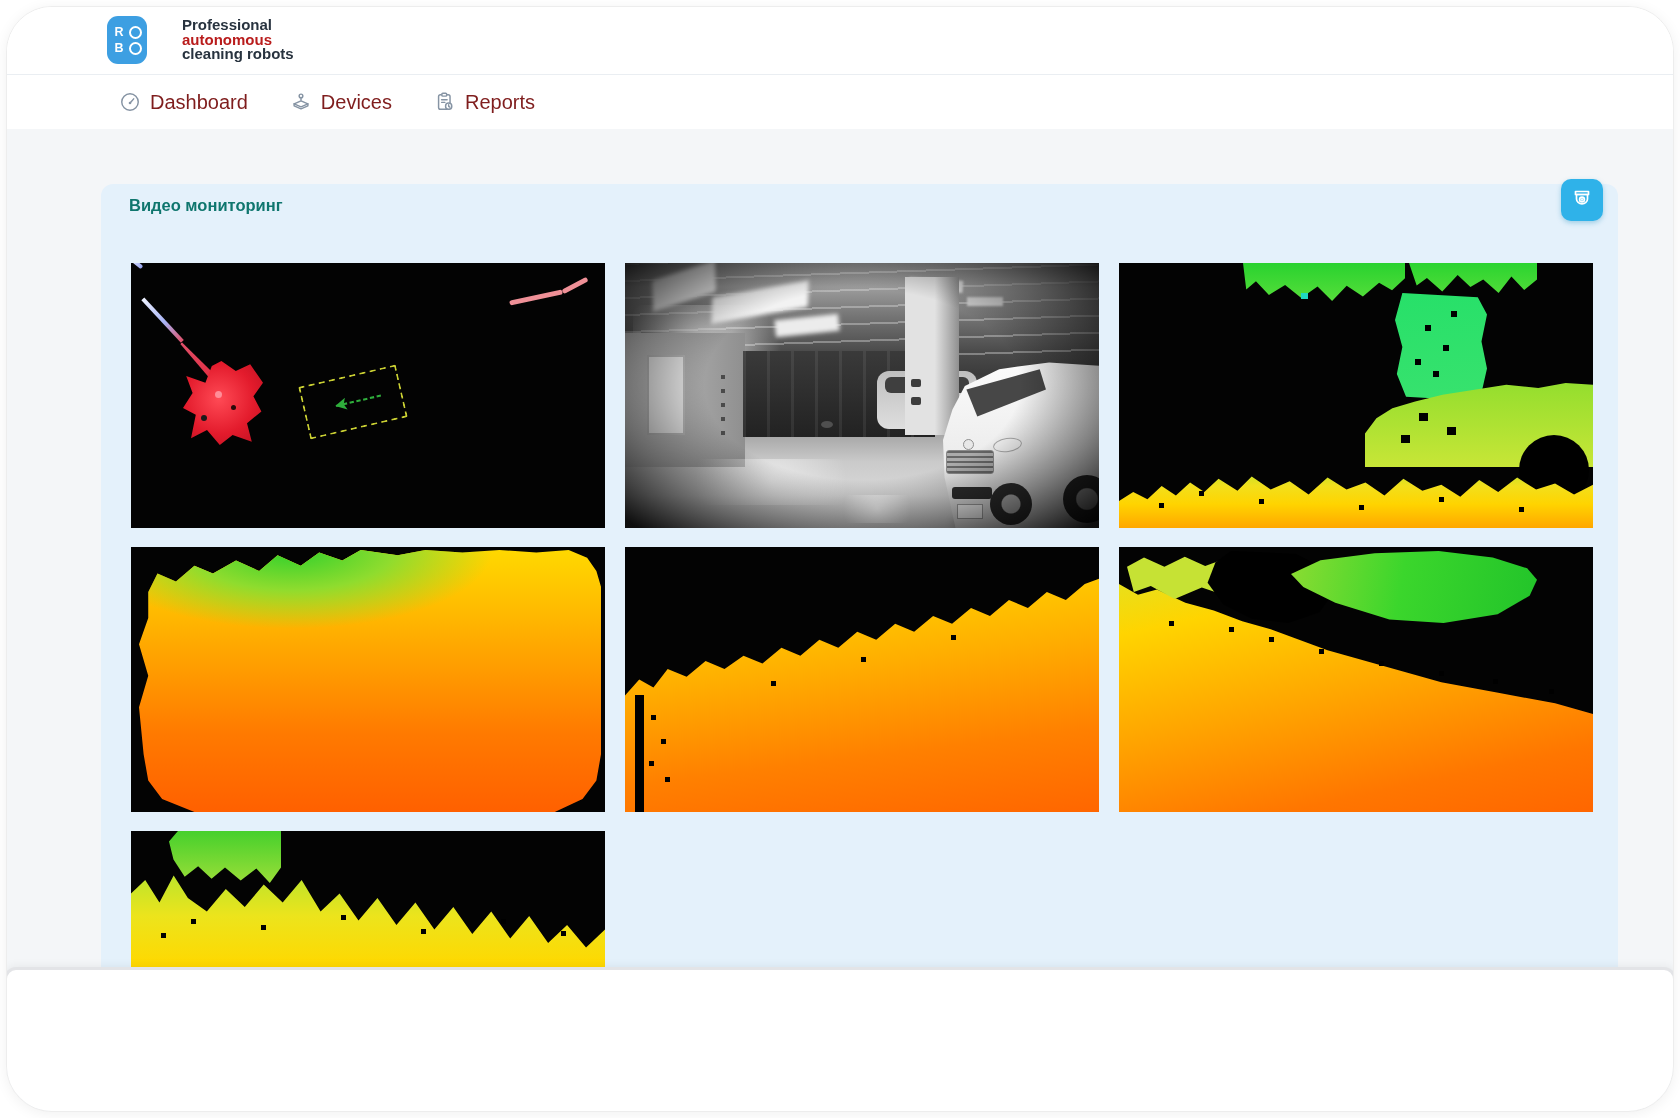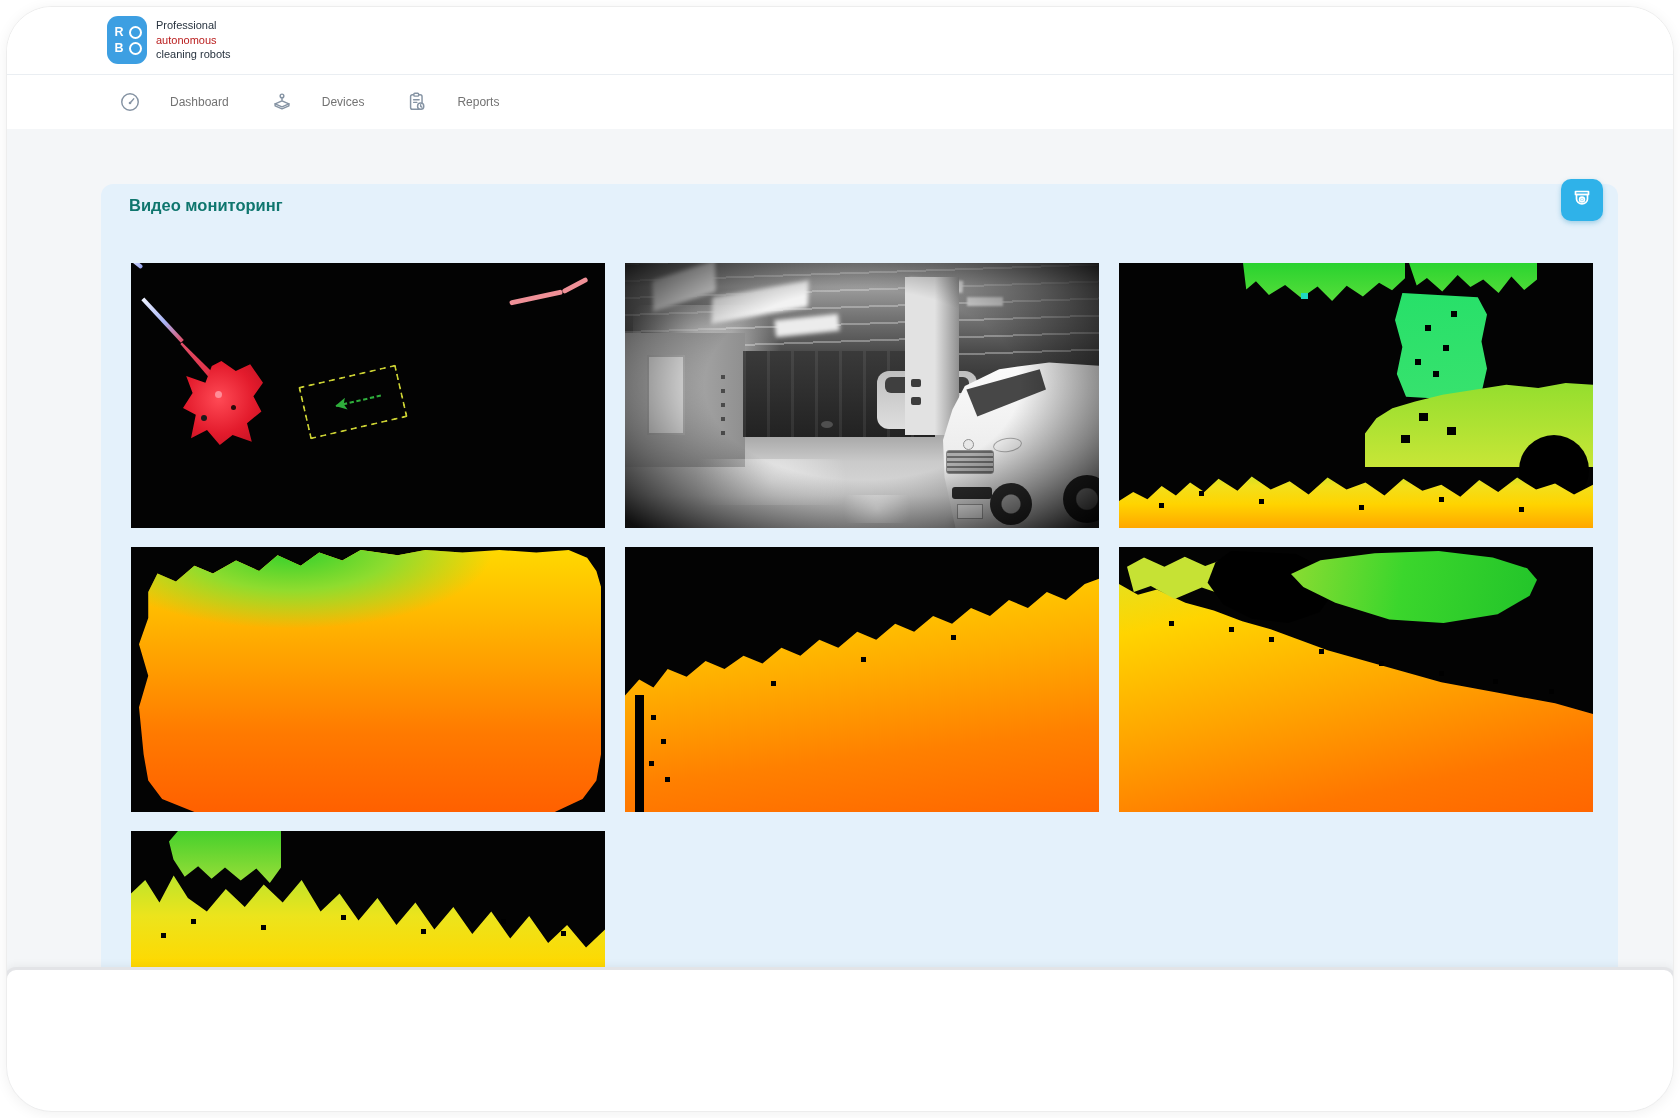--- a/index.html
+++ b/index.html
@@ -8,29 +8,29 @@
   .frame{position:absolute;left:6px;top:6px;width:1666px;height:1104px;background:#ffffff;
          border:1px solid #ededed;border-radius:46px;overflow:hidden;box-shadow:0 2px 14px rgba(0,0,0,.06);}
   
   .hdr{position:absolute;left:0;top:0;right:0;height:67px;background:#ffffff;}
   .brand{position:absolute;left:100px;top:9px;display:flex;align-items:center;gap:9px;cursor:pointer;}
   .logo{width:40px;height:48px;border-radius:11px;background:#3d9fe2;display:grid;
         grid-template-columns:14px 14px;grid-template-rows:14px 14px;gap:2px 2px;
         align-content:center;justify-content:center;}
   .logo .lt{color:#fff;font-weight:800;font-size:12.5px;line-height:14px;text-align:center;}
   .logo .ring{width:9px;height:9px;border:2.6px solid #fff;border-radius:50%;margin:1px auto;}
-  .brand-text{font-size:11px;line-height:14.5px;color:#28333f;font-weight:400;}
+  .brand-text{font-size:15px;line-height:14.5px;color:#28333f;font-weight:700;margin-left:26px;}
   .brand-text .accent{color:#b91c1c;}
   
   .nav{position:absolute;left:0;top:67px;right:0;height:54px;background:#ffffff;
        border-top:1px solid #eaeef2;border-bottom:1px solid #e7ebef;
        display:flex;align-items:center;padding-left:112px;gap:42px;}
   .nav-item{display:flex;align-items:center;gap:9px;cursor:pointer;}
   .nav-item .nicon{width:22px;height:22px;color:#8694a4;display:block;}
-  .nav-item .nlabel{font-size:12px;color:#737373;font-weight:500;margin-left:20px;}
+  .nav-item .nlabel{font-size:20px;color:#7f1d1d;font-weight:500;}
   
   .main{position:absolute;left:0;top:122px;right:0;bottom:0;background:#f4f6f8;}
   .card{position:absolute;left:94px;top:55px;width:1517px;bottom:-20px;background:#e4f1fb;border-radius:12px;}
   .card-title{position:absolute;left:28px;top:12px;font-size:16.5px;font-weight:700;color:#0f766e;}
   .cam-btn{position:absolute;left:1554px;top:50px;width:42px;height:42px;border:none;border-radius:10px;
            background:#2fb2e9;display:flex;align-items:center;justify-content:center;cursor:pointer;
            box-shadow:0 2px 5px rgba(30,140,190,.35);z-index:20;}
   .cam-btn svg{width:24px;height:24px;color:#fff;}
   .grid{position:absolute;left:30px;top:79px;display:grid;grid-template-columns:repeat(3,474px);
         grid-auto-rows:265px;gap:19px 20px;}

